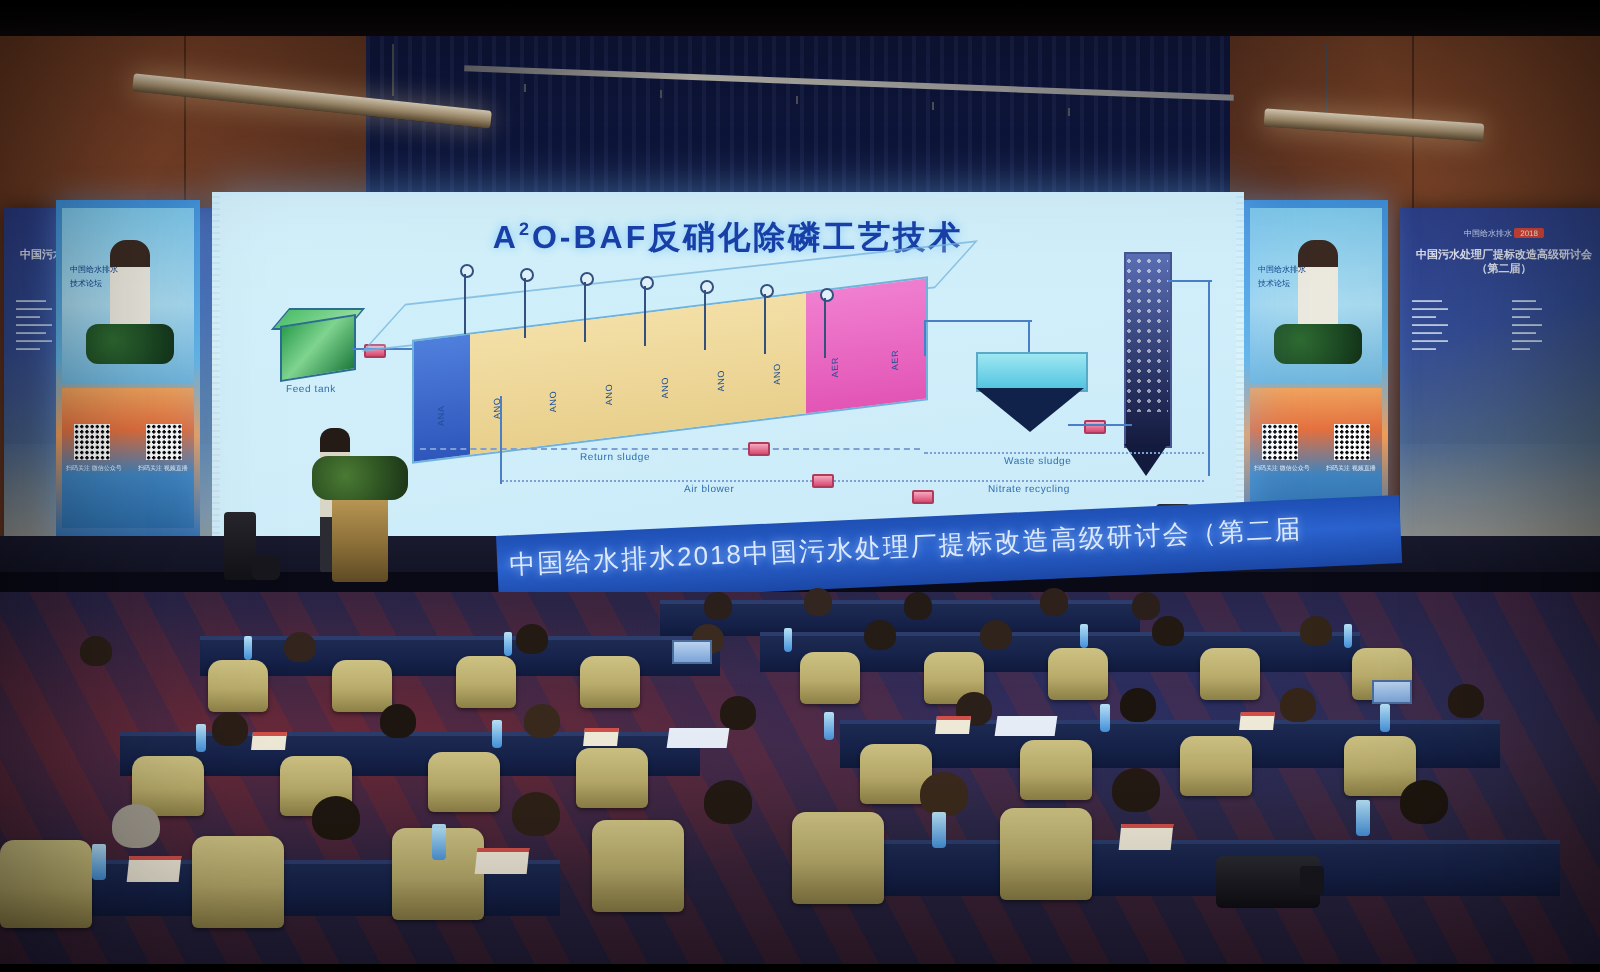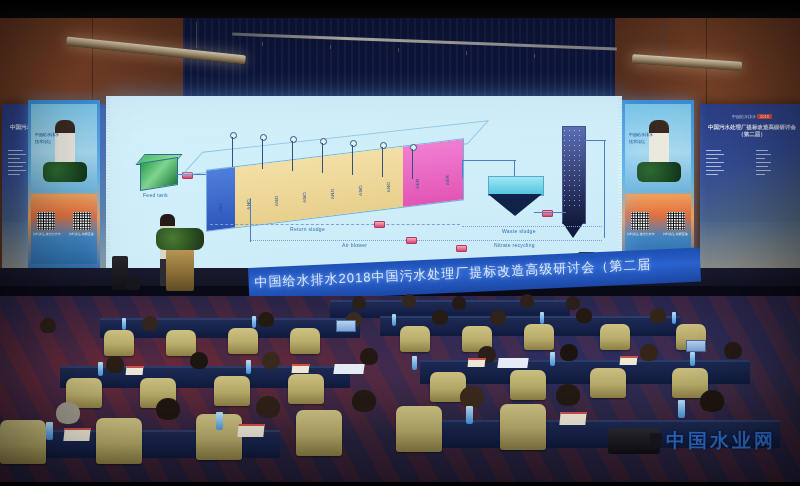--- a/index.html
+++ b/index.html
@@ -251,20 +251,21 @@
     <div class="side-bottom">
       <div class="qr" style="left:6px;top:18px"></div>
       <div class="qr" style="left:42px;top:18px"></div>
       <div class="qr-cap" style="left:2px;top:38px">扫码关注 微信公众号</div>
       <div class="qr-cap" style="left:38px;top:38px">扫码关注 视频直播</div>
     </div>
   </div>
 
   <div class="led"></div>
   <div class="slide">
+    <div class="slide-title"><span>A</span><sup>2</sup><span>O-BAF反硝化除磷工艺技术</span></div>
 
     <div class="dg">
       <div class="feedbox-top"></div>
       <div class="feedbox"></div>
       <div class="lbl" style="left:33px;top:94px">Feed tank</div>
       <div class="pump" style="left:72px;top:74px"></div>
       <div class="pipe" style="left:66px;top:76px;width:30px;height:1px"></div>
 
       <div class="tankwrap">
         <div class="lid"></div>
@@ -440,18 +441,17 @@
   <div class="bottle" style="left:216px;top:412px;width:7px;height:18px"></div>
   <div class="bottle" style="left:466px;top:406px;width:7px;height:18px"></div>
   <div class="bottle" style="left:678px;top:400px;width:7px;height:18px"></div>
   <div class="namecard" style="left:64px;top:428px;width:26px;height:11px"></div>
   <div class="namecard" style="left:238px;top:424px;width:26px;height:11px"></div>
   <div class="namecard" style="left:560px;top:412px;width:26px;height:11px"></div>
   <div class="camera"></div>
   <div class="camera-lens"></div>
 
   <div class="wm">
-    <div class="wm-line2">中国水业网</div>
   </div>
 
   <div class="vignette"></div>
   <div class="botbar"></div>
 </div>
 
 </body></html>

